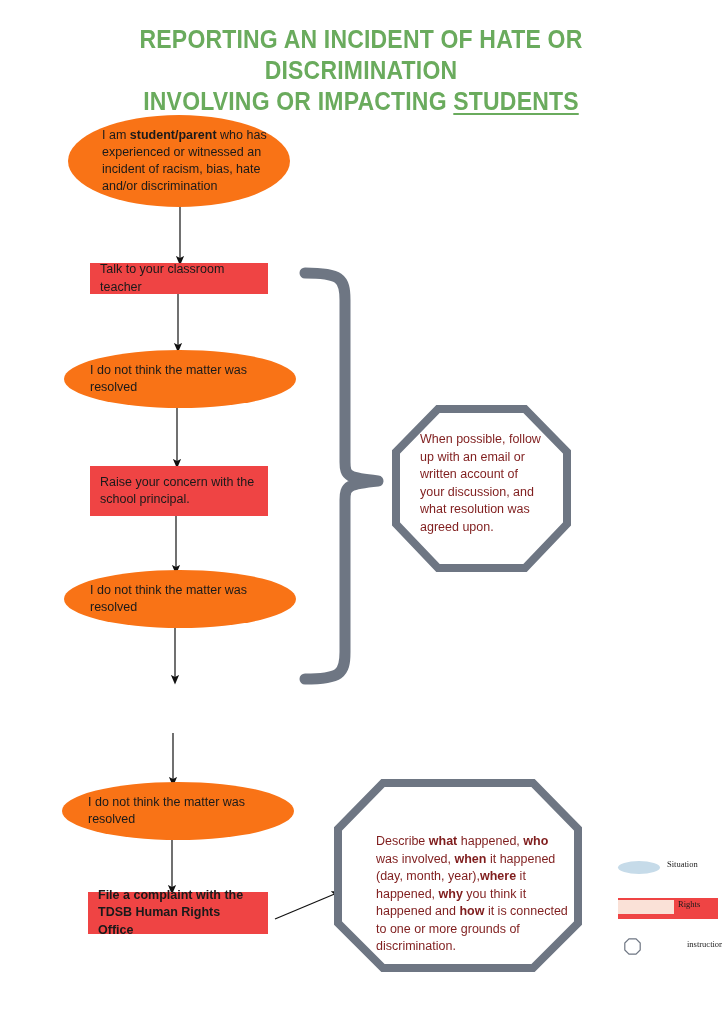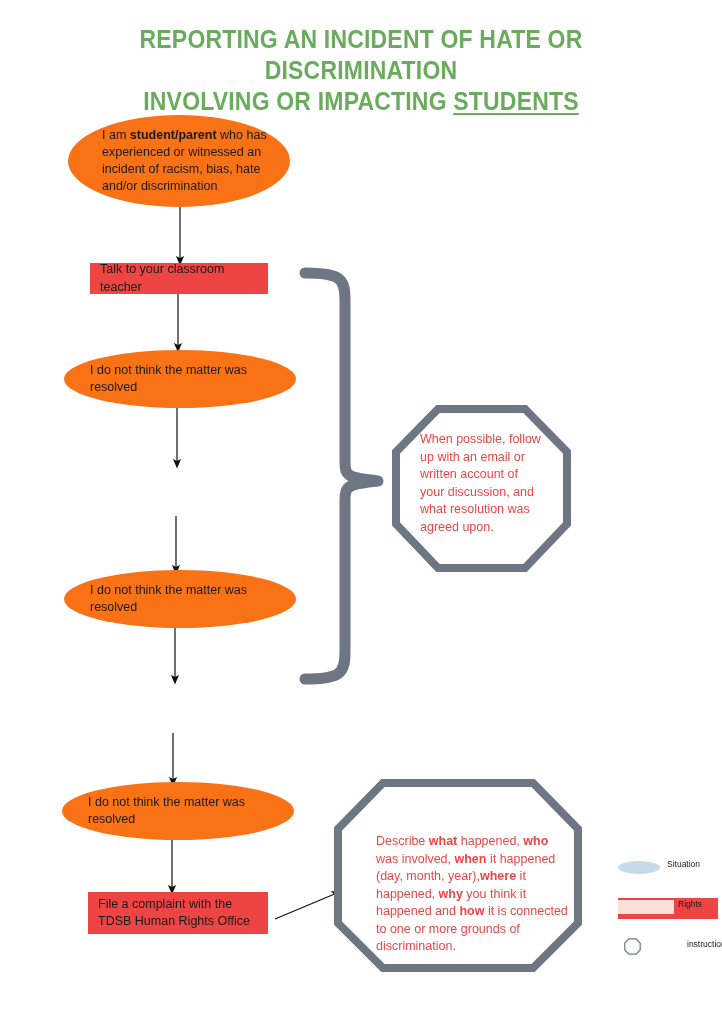--- a/index.html
+++ b/index.html
@@ -74,34 +74,35 @@
 
   
   .octagon {
     position: absolute;
     box-sizing: border-box;
   }
   .octagon .oct-text {
     position: absolute;
     font-size: 12.5px;
     line-height: 17.5px;
-    color: #ef4444;
+    color: #7f1d1d;
   }
 
   
   .legend {
     position: absolute;
     left: 618px;
     top: 858px;
     width: 100px;
   }
   .legend-row {
     position: relative;
     height: 21px;
     margin-bottom: 19px;
+    font-family: Liberation Serif, serif;
   }
   .legend-row:last-child { margin-bottom: 0; }
   .legend-swatch-ellipse {
     position: absolute;
     left: 0; top: 3px;
     width: 42px; height: 13px;
     background: #c6dbe9;
     border-radius: 50%;
   }
   .legend-swatch-rect {
@@ -176,31 +177,34 @@
   </div>
 
   <div class="process" style="left:90px; top:263px; width:178px; height:31px;">
     <div class="txt">Talk to your classroom teacher</div>
   </div>
 
   <div class="ellipse" style="left:64px; top:350px; width:232px; height:58px;">
     <div class="txt">I do not think the matter was resolved</div>
   </div>
 
+  <div class="process" style="left:90px; top:466px; width:178px; height:50px;">
+    <div class="txt">Raise your concern with the school principal.</div>
+  </div>
 
   <div class="ellipse" style="left:64px; top:570px; width:232px; height:58px;">
     <div class="txt">I do not think the matter was resolved</div>
   </div>
 
 
   <div class="ellipse" style="left:62px; top:782px; width:232px; height:58px;">
     <div class="txt">I do not think the matter was resolved</div>
   </div>
 
-  <div class="process" style="left:88px; top:892px; width:180px; height:42px;">
+  <div class="process" style="left:88px; top:892px; width:180px; height:42px;font-weight:bold;">
     <div class="txt">File a complaint with the TDSB Human Rights Office</div>
   </div>
 
   <div class="octagon" style="left:396px; top:409px; width:172px; height:160px;">
     <div class="oct-text" style="left:24px; top:22px; width:124px;">When possible, follow up with an email or written account of your discussion, and what resolution was agreed upon.</div>
   </div>
 
   <div class="octagon" style="left:338px; top:783px; width:240px; height:186px;">
     <div class="oct-text" id="details-body" style="left:38px; top:50px; width:192px;"><span> Describe </span><span class="b">what</span><span> happened, </span><span class="b">who</span><span> was involved, </span><span class="b">when</span><span> it happened (day, month, year),</span><span class="b">where</span><span> it happened, </span><span class="b">why</span><span> you think it happened and </span><span class="b">how</span><span> it is connected to one or more grounds of discrimination.</span></div>
   </div>

